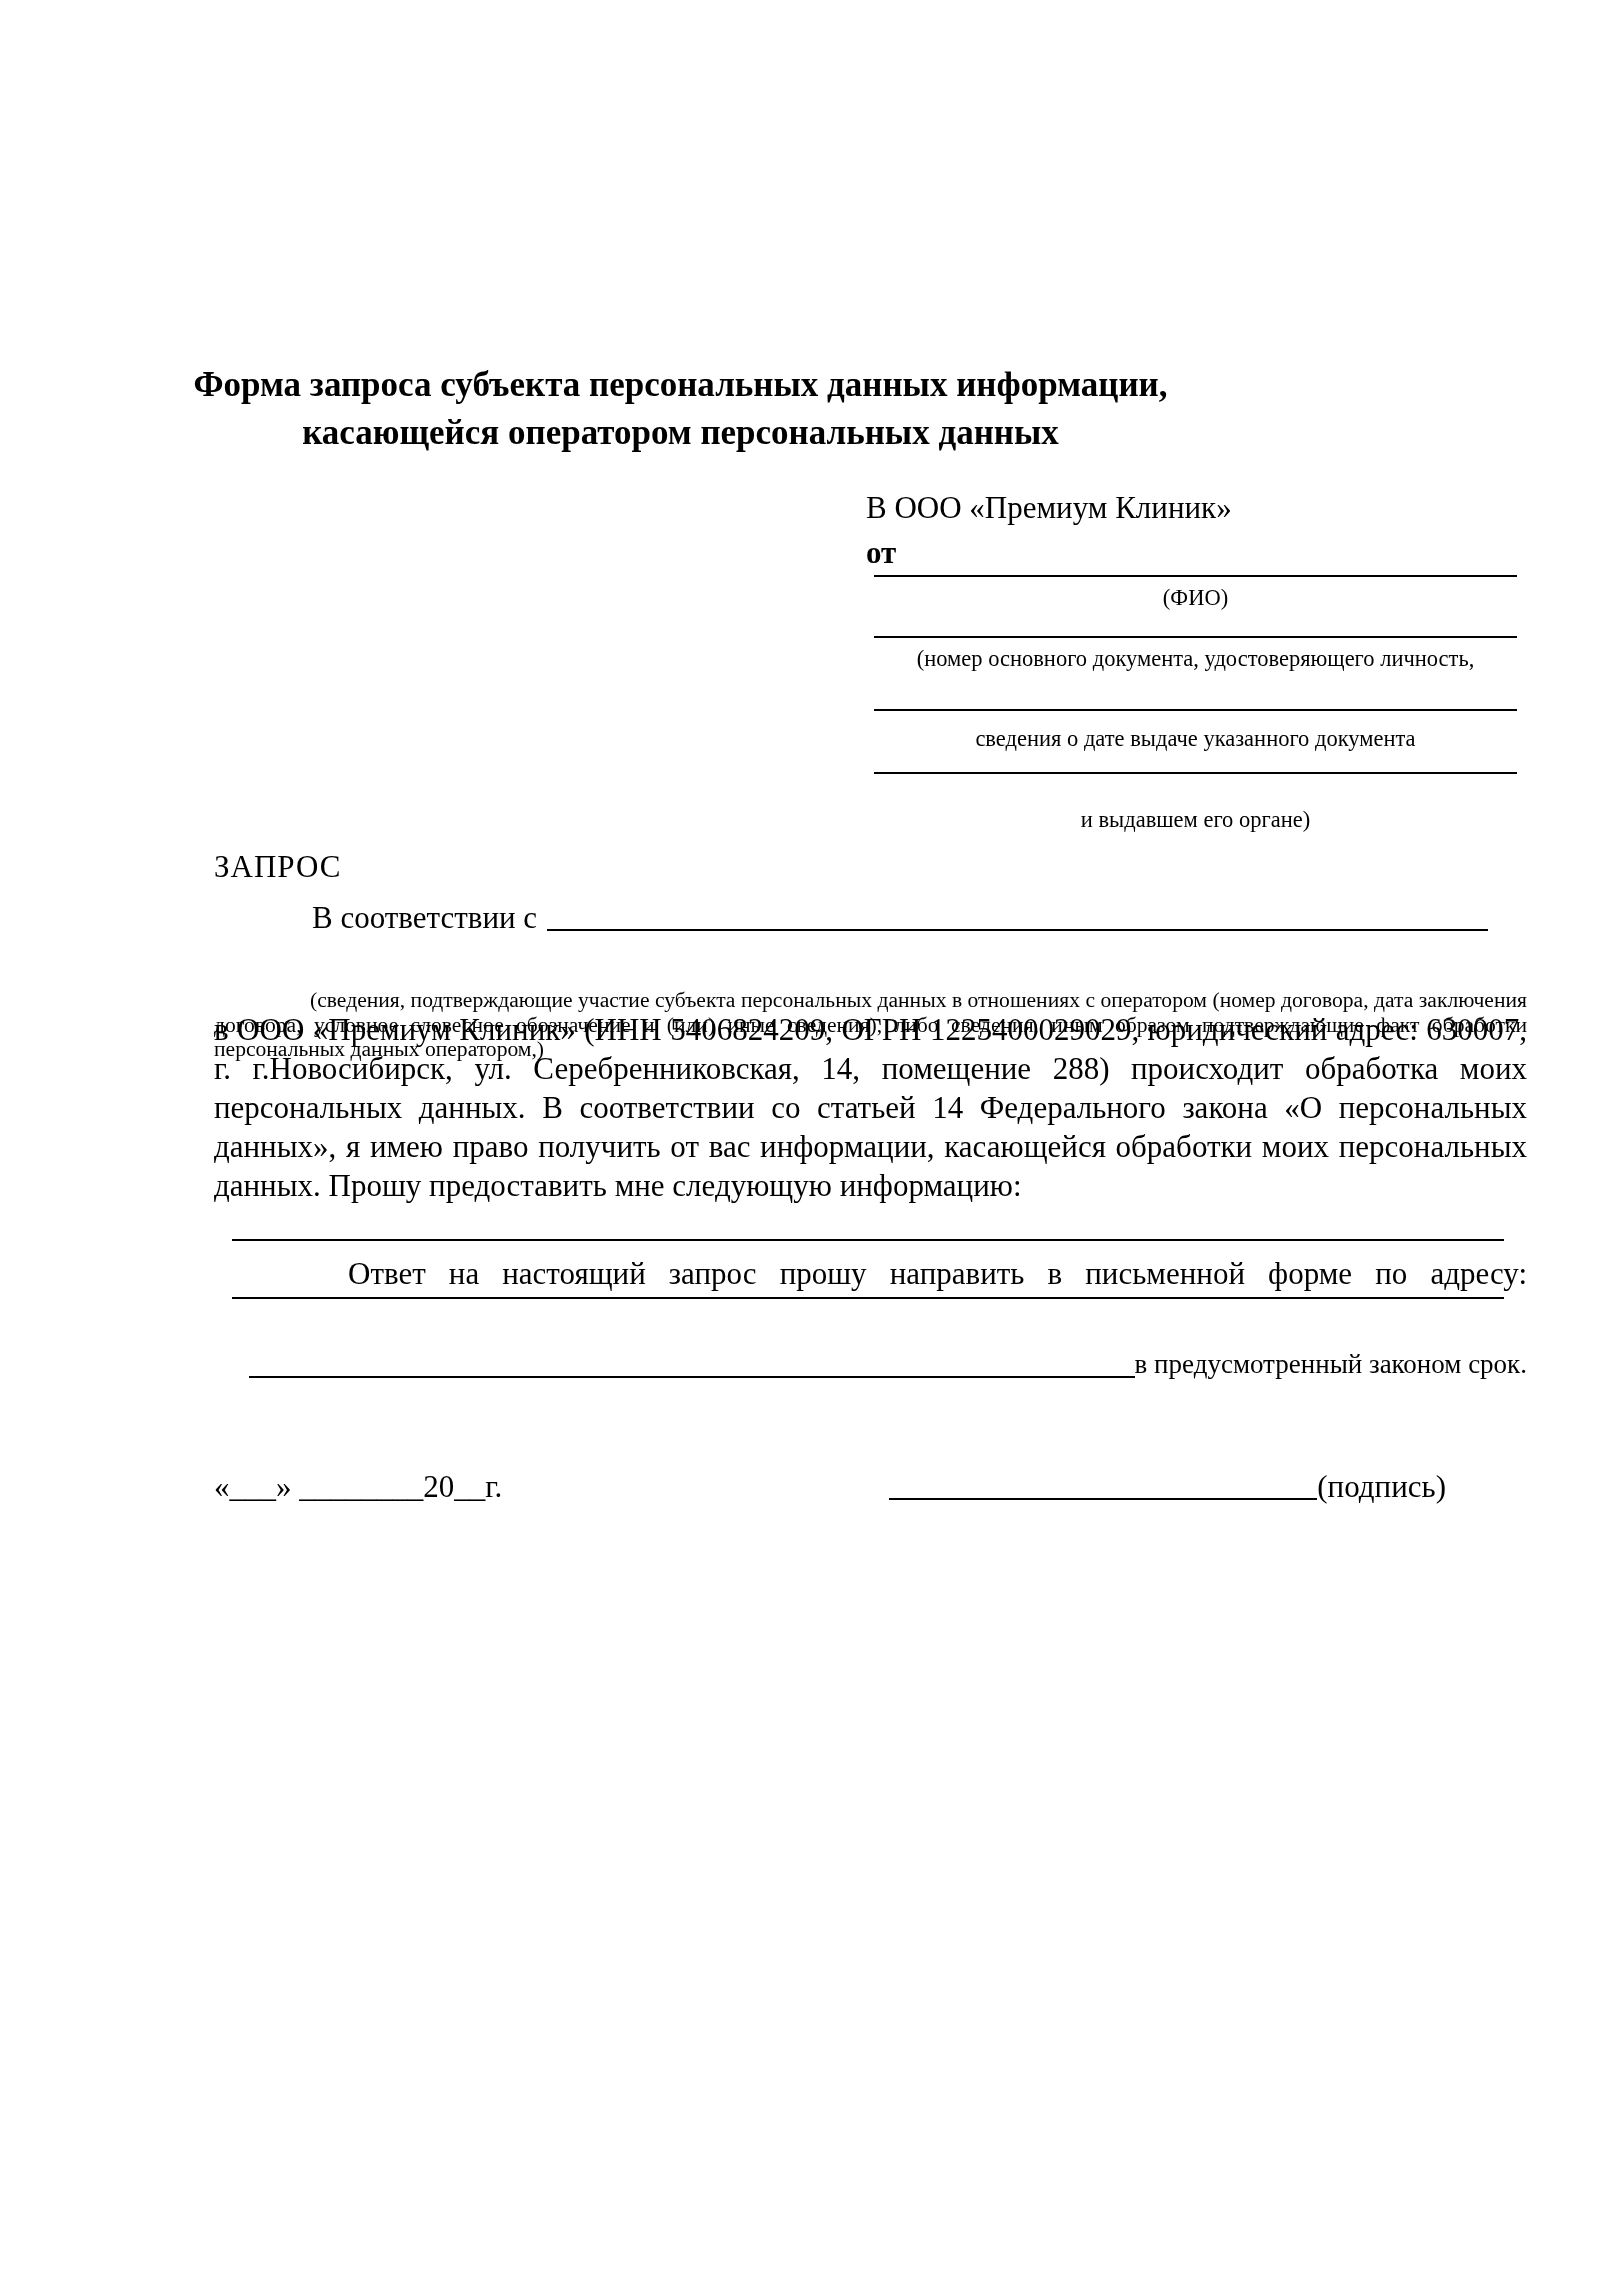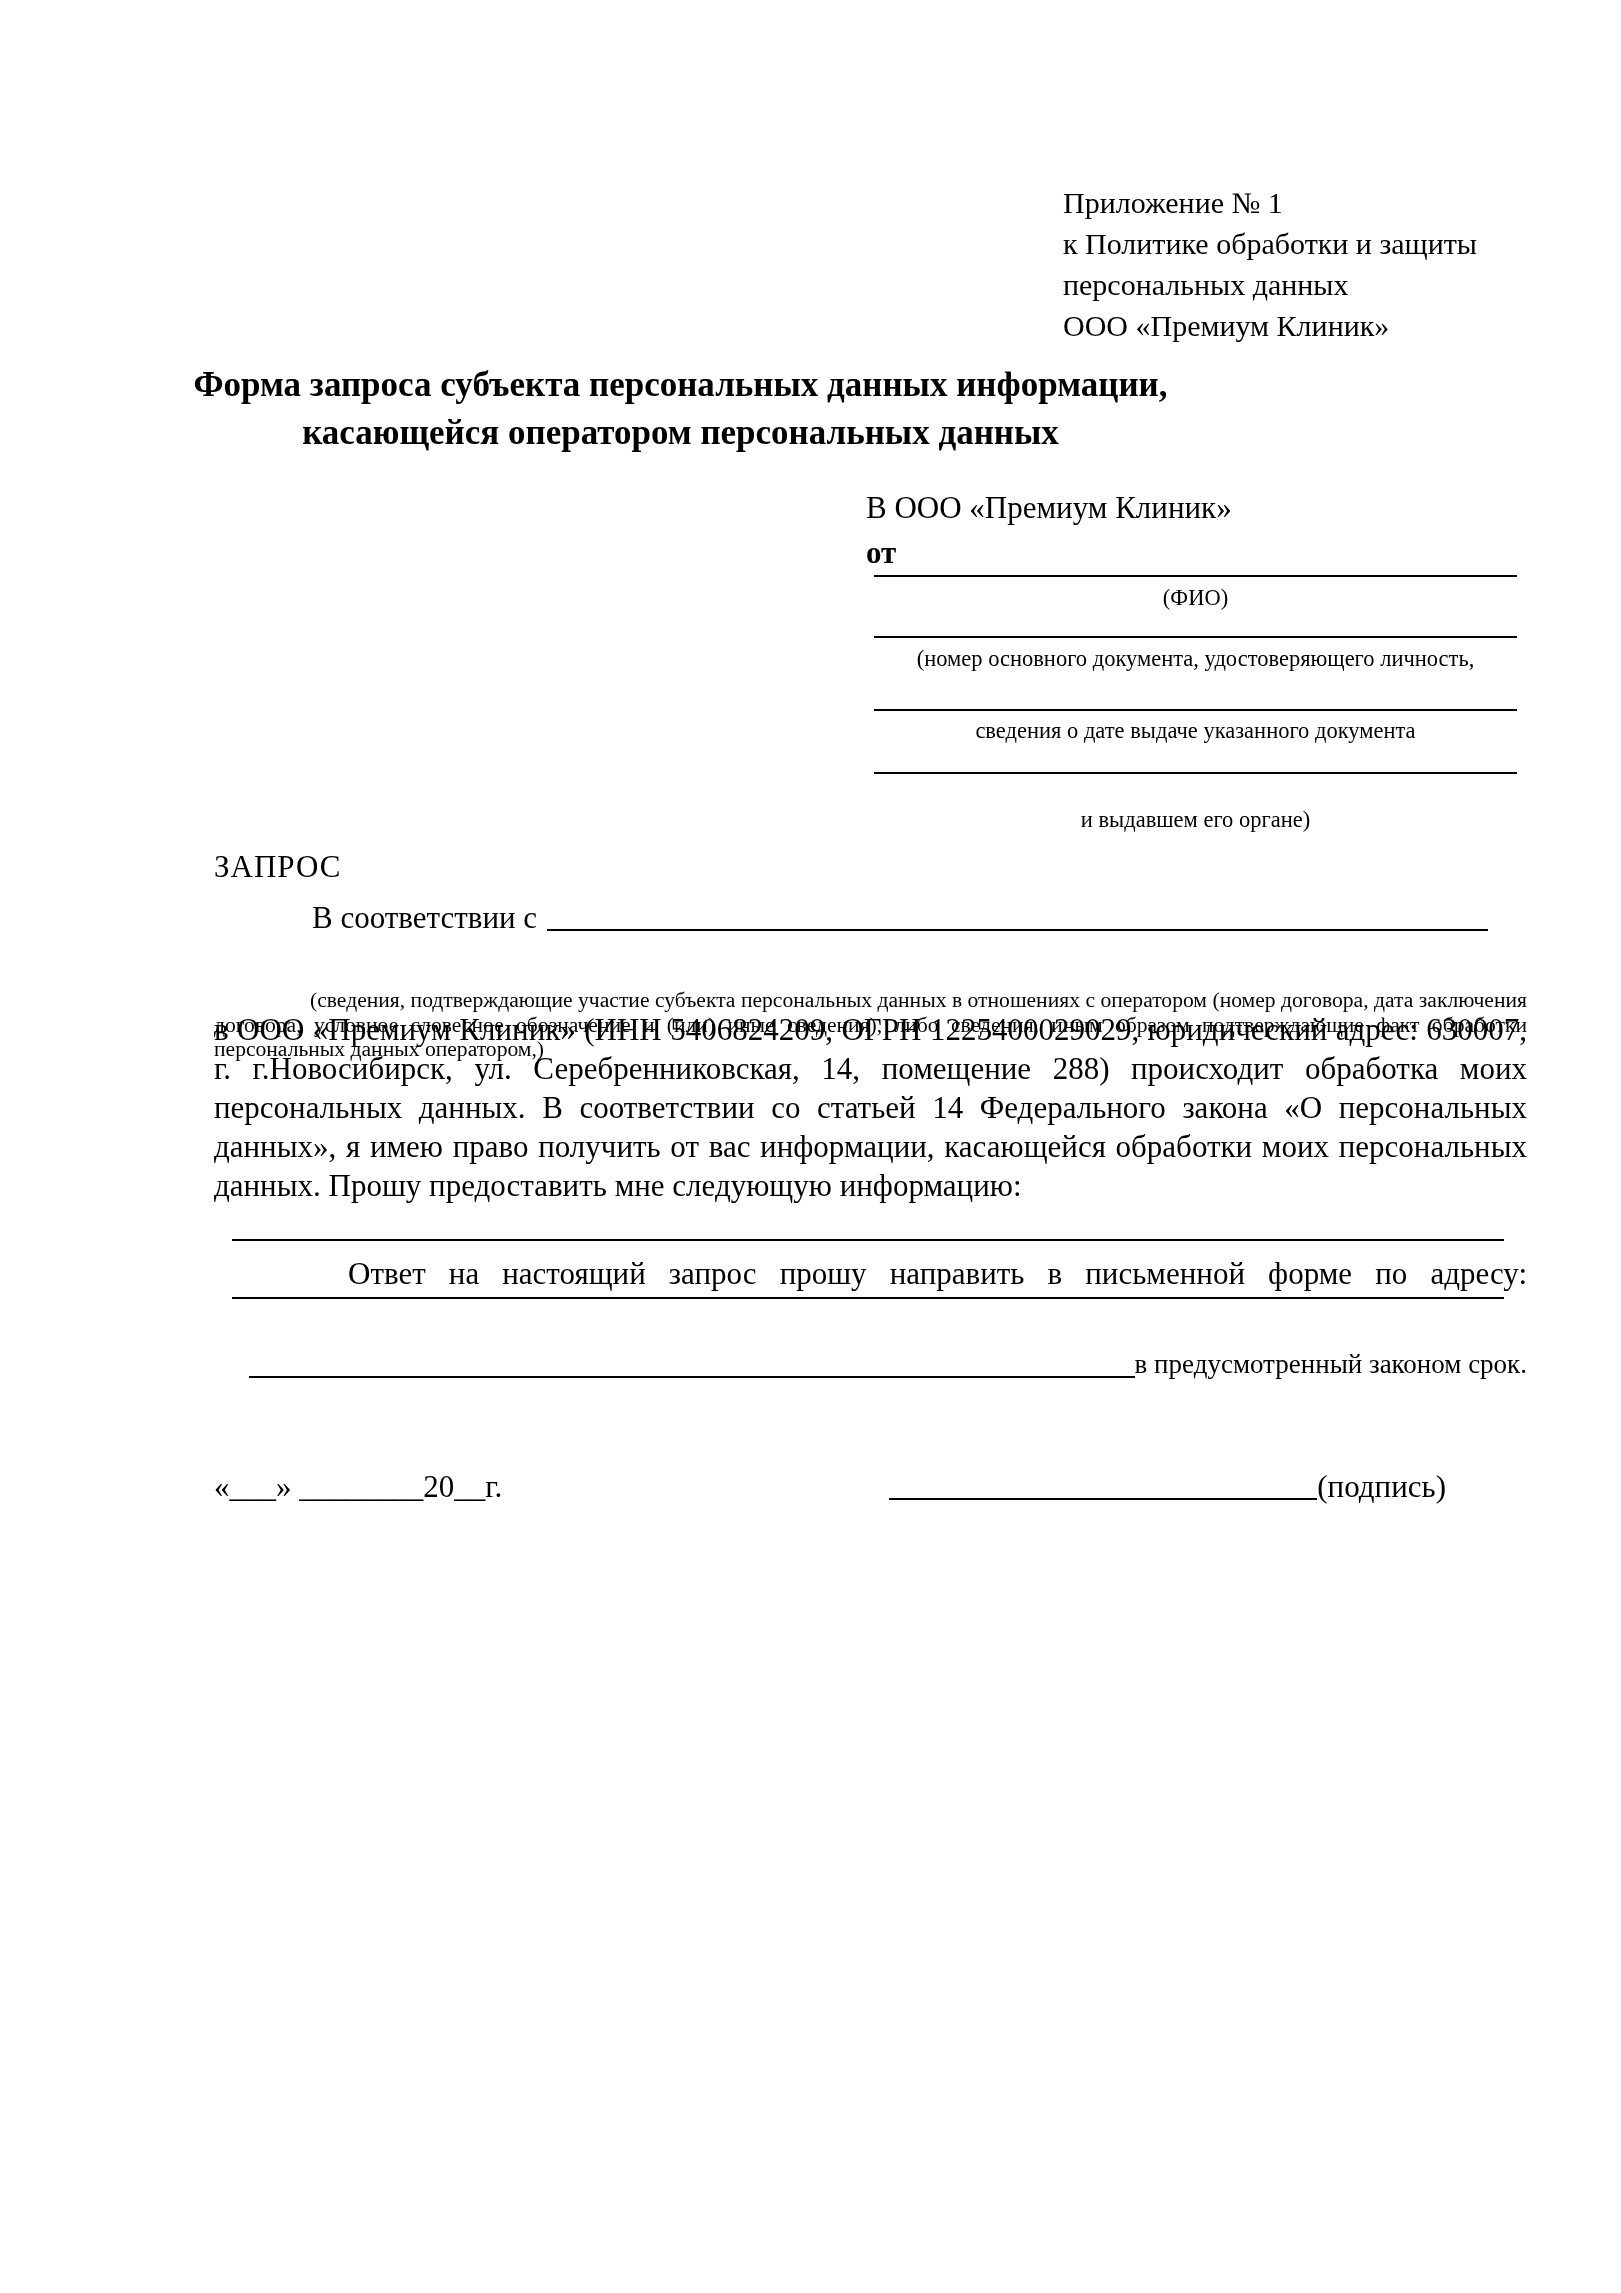--- a/index.html
+++ b/index.html
@@ -62,21 +62,21 @@
     position: absolute;
     left: 0;
     width: 659px;
     text-align: center;
     font-size: 22.5px;
     line-height: 26.5px;
     white-space: nowrap;
   }
   .line-1 { top: 85px; }  .cap-1 { top: 95px; }
   .line-2 { top: 146px; } .cap-2 { top: 156px; }
-  .line-3 { top: 219px; } .cap-3 { top: 228px; text-align: center; }
+  .line-3 { top: 219px; } .cap-3 { top: 236px; text-align: center; }
   .line-4 { top: 282px; } .cap-4 { top: 307px; margin-top: 10px; }
 
   
   .request-heading {
     position: absolute;
     left: 214px;
     top: 849px;
     width: 1313px;
     text-align: left;
     font-size: 31px;
@@ -184,26 +184,20 @@
     font-size: 31px;
     line-height: 39px;
   }
   .sign-caption { white-space: nowrap; }
 </style>
 </head>
 <body>
 
 <div class="page">
 
-  <div class="appendix-block">
-    <div>Приложение № 1</div>
-    <div>к Политике обработки и защиты</div>
-    <div>персональных данных</div>
-    <div>ООО «Премиум Клиник»</div>
-  </div>
 
   <div class="doc-title">
     <div>Форма запроса субъекта персональных данных информации,</div>
     <div>касающейся оператором персональных данных</div>
   </div>
 
   <div class="addressee">
     <div class="addr-to">В ООО «Премиум Клиник»</div>
     <div class="addr-from">от</div>
 

